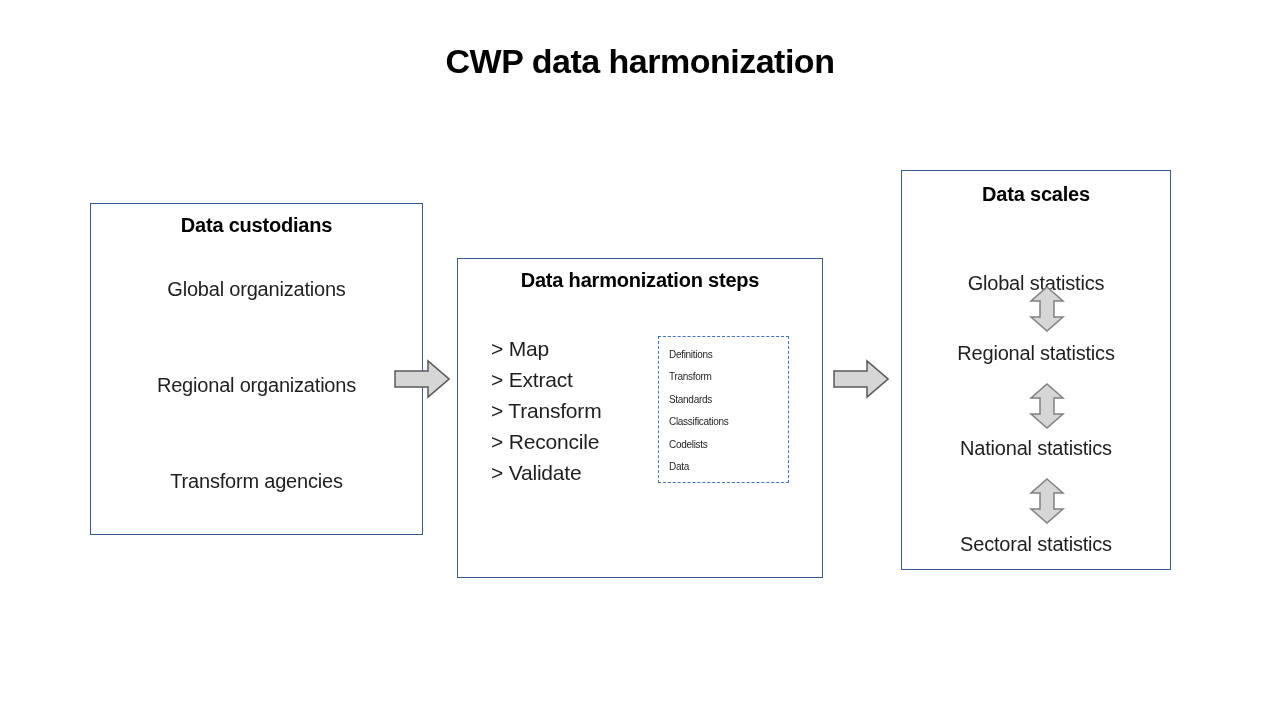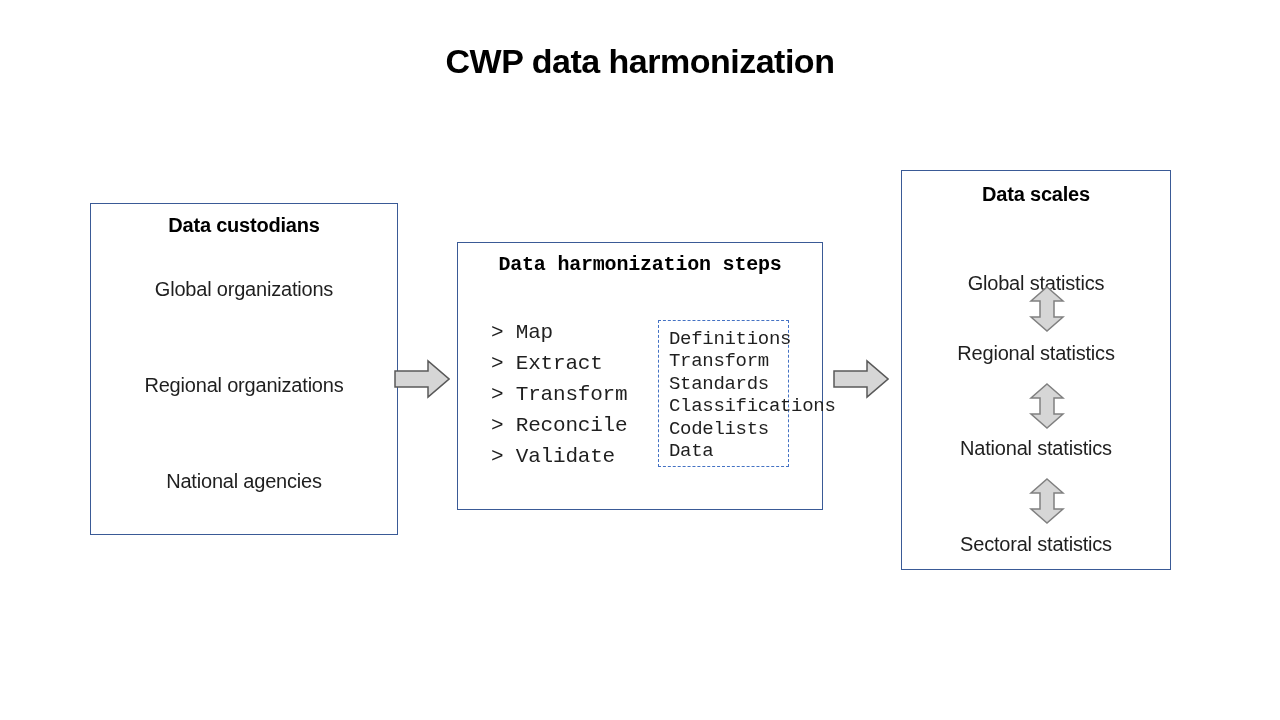--- a/index.html
+++ b/index.html
@@ -14,47 +14,47 @@
   *{margin:0;padding:0;box-sizing:border-box;}
   html,body{background:#fff;}
   body{font-family:"Liberation Sans",sans-serif;color:var(--text);}
   .slide{position:relative;width:1280px;height:720px;background:#ffffff;overflow:hidden;letter-spacing:-0.2px;}
   .main-title{position:absolute;left:0;top:42px;width:100%;text-align:center;
     font-size:34px;font-weight:bold;color:var(--title-text);letter-spacing:-0.5px;}
   .box{position:absolute;border:1.5px solid var(--box-border);background:#fff;}
   .box-title{position:absolute;left:0;width:100%;text-align:center;font-weight:bold;font-size:20px;color:var(--title-text);}
   .center-item{position:absolute;left:0;width:100%;text-align:center;font-size:20px;line-height:27px;color:var(--text);}
   
-  .box-custodians{left:90px;top:203px;width:308px;height:332px;}
+  .box-custodians{left:90px;top:203px;width:333px;height:332px;}
   
-  .box-steps{left:457px;top:242px;width:366px;height:268px;font-family:Liberation Mono, monospace;}
+  .box-steps{left:457px;top:258px;width:366px;height:320px;}
   .steps-list{position:absolute;left:33px;top:74px;font-size:21px;line-height:31px;color:var(--text);}
   .inner-box{position:absolute;left:200px;top:77px;width:131px;height:147px;
     border:1px dashed var(--inner-box-border);padding:7px 4px 0 10px;
-    font-size:19px;line-height:22.4px;color:var(--text);letter-spacing:-0.3px;}
+    font-size:10px;line-height:22.4px;color:var(--text);letter-spacing:-0.3px;}
   
   .box-scales{left:901px;top:170px;width:270px;height:400px;}
   .v-arrow{position:absolute;left:127px;width:36px;height:46px;}
   
   .flow-arrow{position:absolute;width:56px;height:42px;}
   .flow-arrow-1{left:394px;top:358px;}
   .flow-arrow-2{left:833px;top:358px;}
 </style>
 </head>
 <body>
 
 <div class="slide">
 
   <div class="main-title">CWP data harmonization</div>
 
   <div class="box box-custodians">
     <div class="box-title" style="top:10px;">Data custodians</div>
     <div class="center-item" style="top:72px;">Global organizations</div>
     <div class="center-item" style="top:168px;">Regional organizations</div>
-    <div class="center-item" style="top:264px;">National agencies</div>
+    <div class="center-item" style="top:264px;">Transform agencies</div>
   </div>
 
   <svg class="flow-arrow flow-arrow-1" viewBox="0 0 56 42">
     <path d="M1 13 L34 13 L34 3 L55 21 L34 39 L34 29 L1 29 Z" fill="var(--arrow-fill)" stroke="var(--h-arrow-stroke)" stroke-width="1.5" stroke-linejoin="miter"></path>
   </svg>
 
   <div class="box box-steps">
     <div class="box-title" style="top:10px;">Data harmonization steps</div>
     <div class="steps-list">
       <div>&gt; Map</div>

